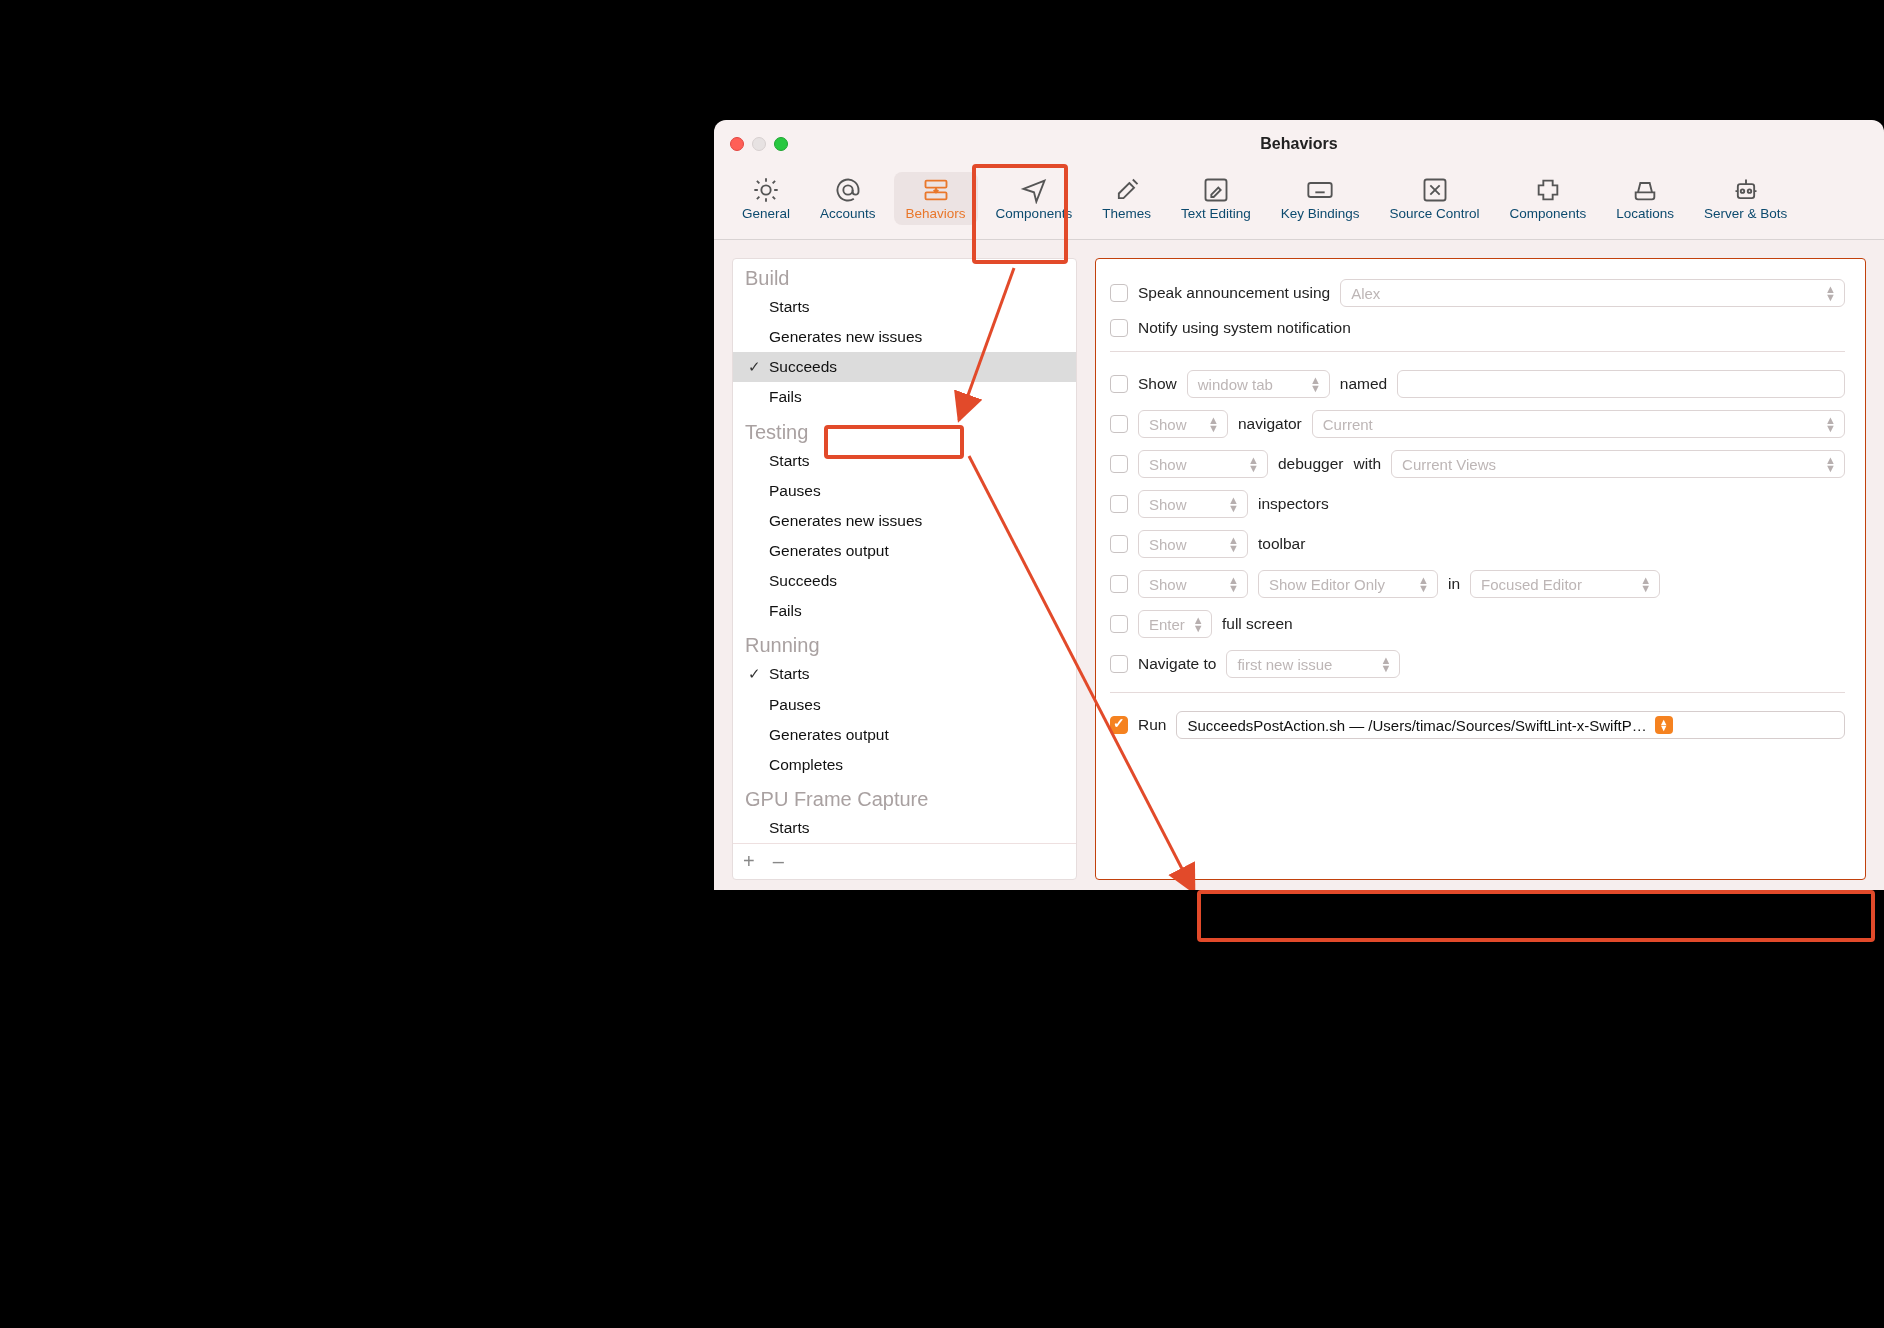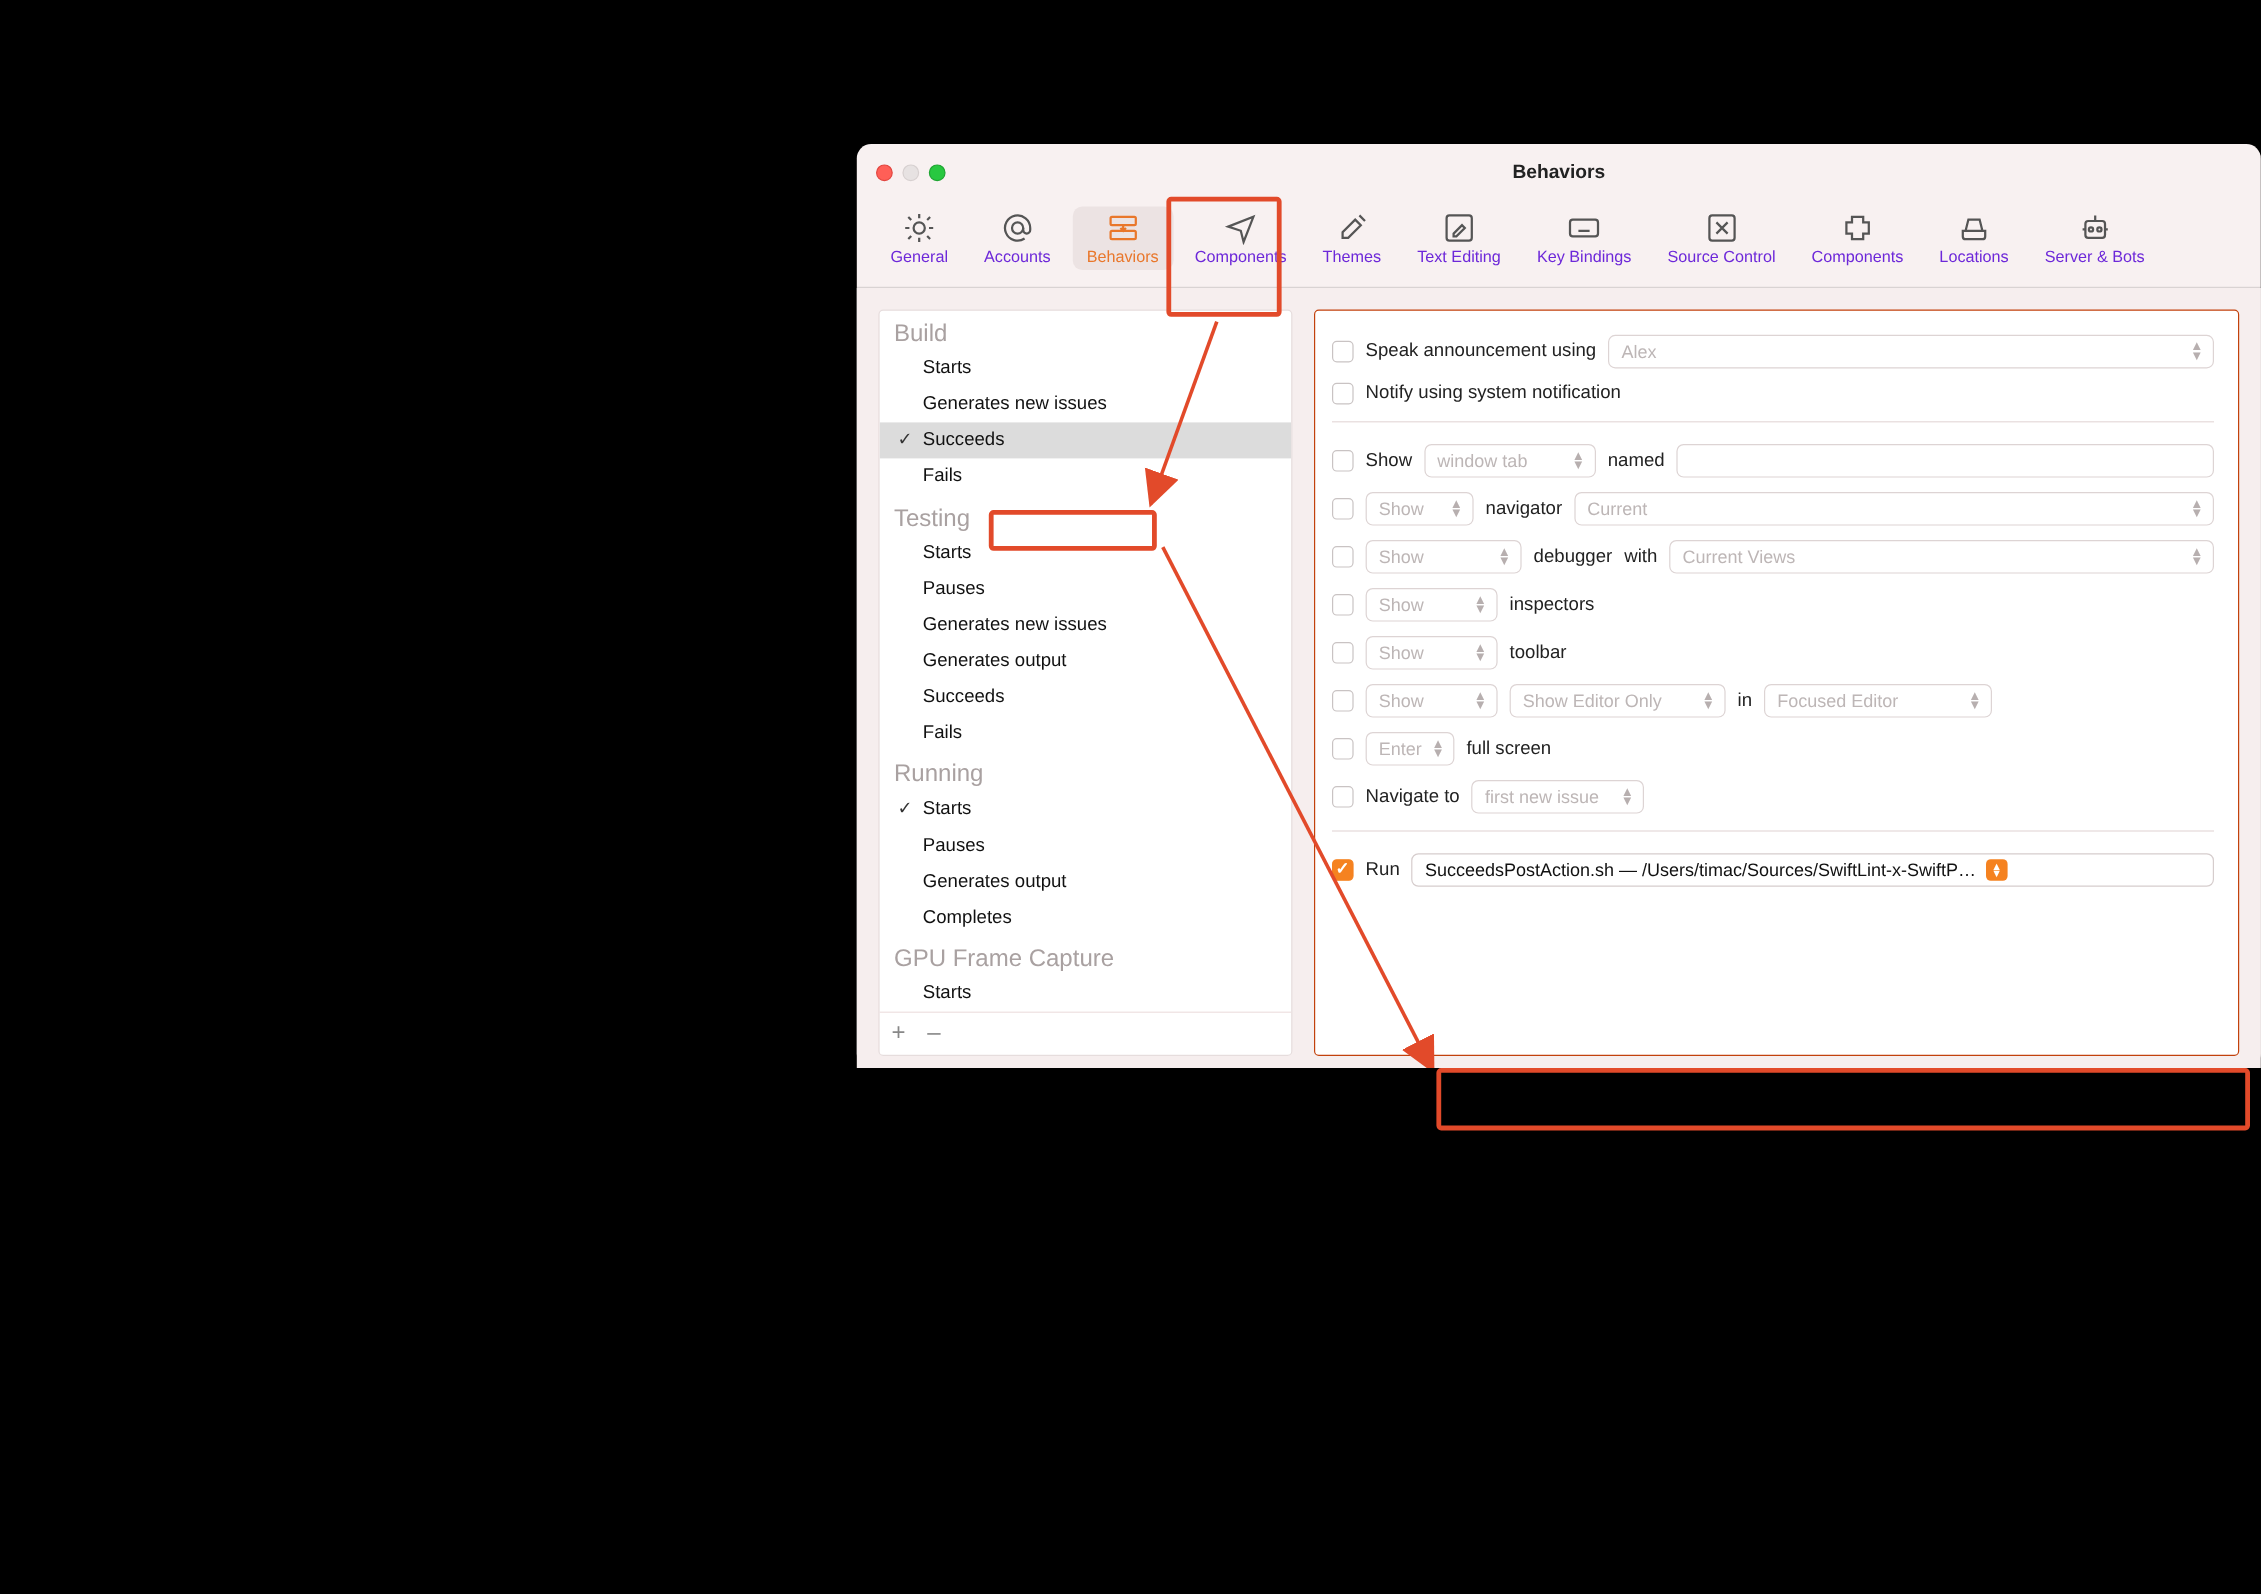--- a/index.html
+++ b/index.html
@@ -52,21 +52,21 @@
     display:flex;
     gap: 6px;
     padding: 4px 16px 14px 16px;
     border-bottom: 1px solid rgba(0,0,0,.12);
   }
   .tbitem {
     display:flex; flex-direction:column; align-items:center;
     padding: 6px 12px 4px;
     border-radius:8px;
     font-size:13.5px;
-    color:#6d28d9;
+    color:#0c4a6e;
     gap:4px;
     position:relative;
     user-select:none;
   }
   .tbitem .ic { width:28px; height:24px; display:flex; align-items:center; justify-content:center; }
   .tbitem.active { color:#e9772b; }
   .tbitem.active .ic svg { stroke:#e9772b; }
   .tbitem.active-bg { background:#ece3e3; }
   .tbitem svg { stroke:#555; stroke-width:1.6; fill:none; }
 
@@ -407,21 +407,21 @@
           <div class="select" style="width:74px">
             <span>Enter</span>
             <span class="carets">▲<br>▼</span>
           </div>
           <span class="label">full screen</span>
         </div>
 
         <div class="row">
           <div class="cb"></div>
           <span class="label">Navigate to</span>
-          <div class="select" style="width:144px">
+          <div class="select" style="width:174px">
             <span>first new issue</span>
             <span class="carets">▲<br>▼</span>
           </div>
         </div>
 
         <hr class="hr">
 
         <div class="row">
           <div class="cb on"></div>
           <span class="label">Run</span>

